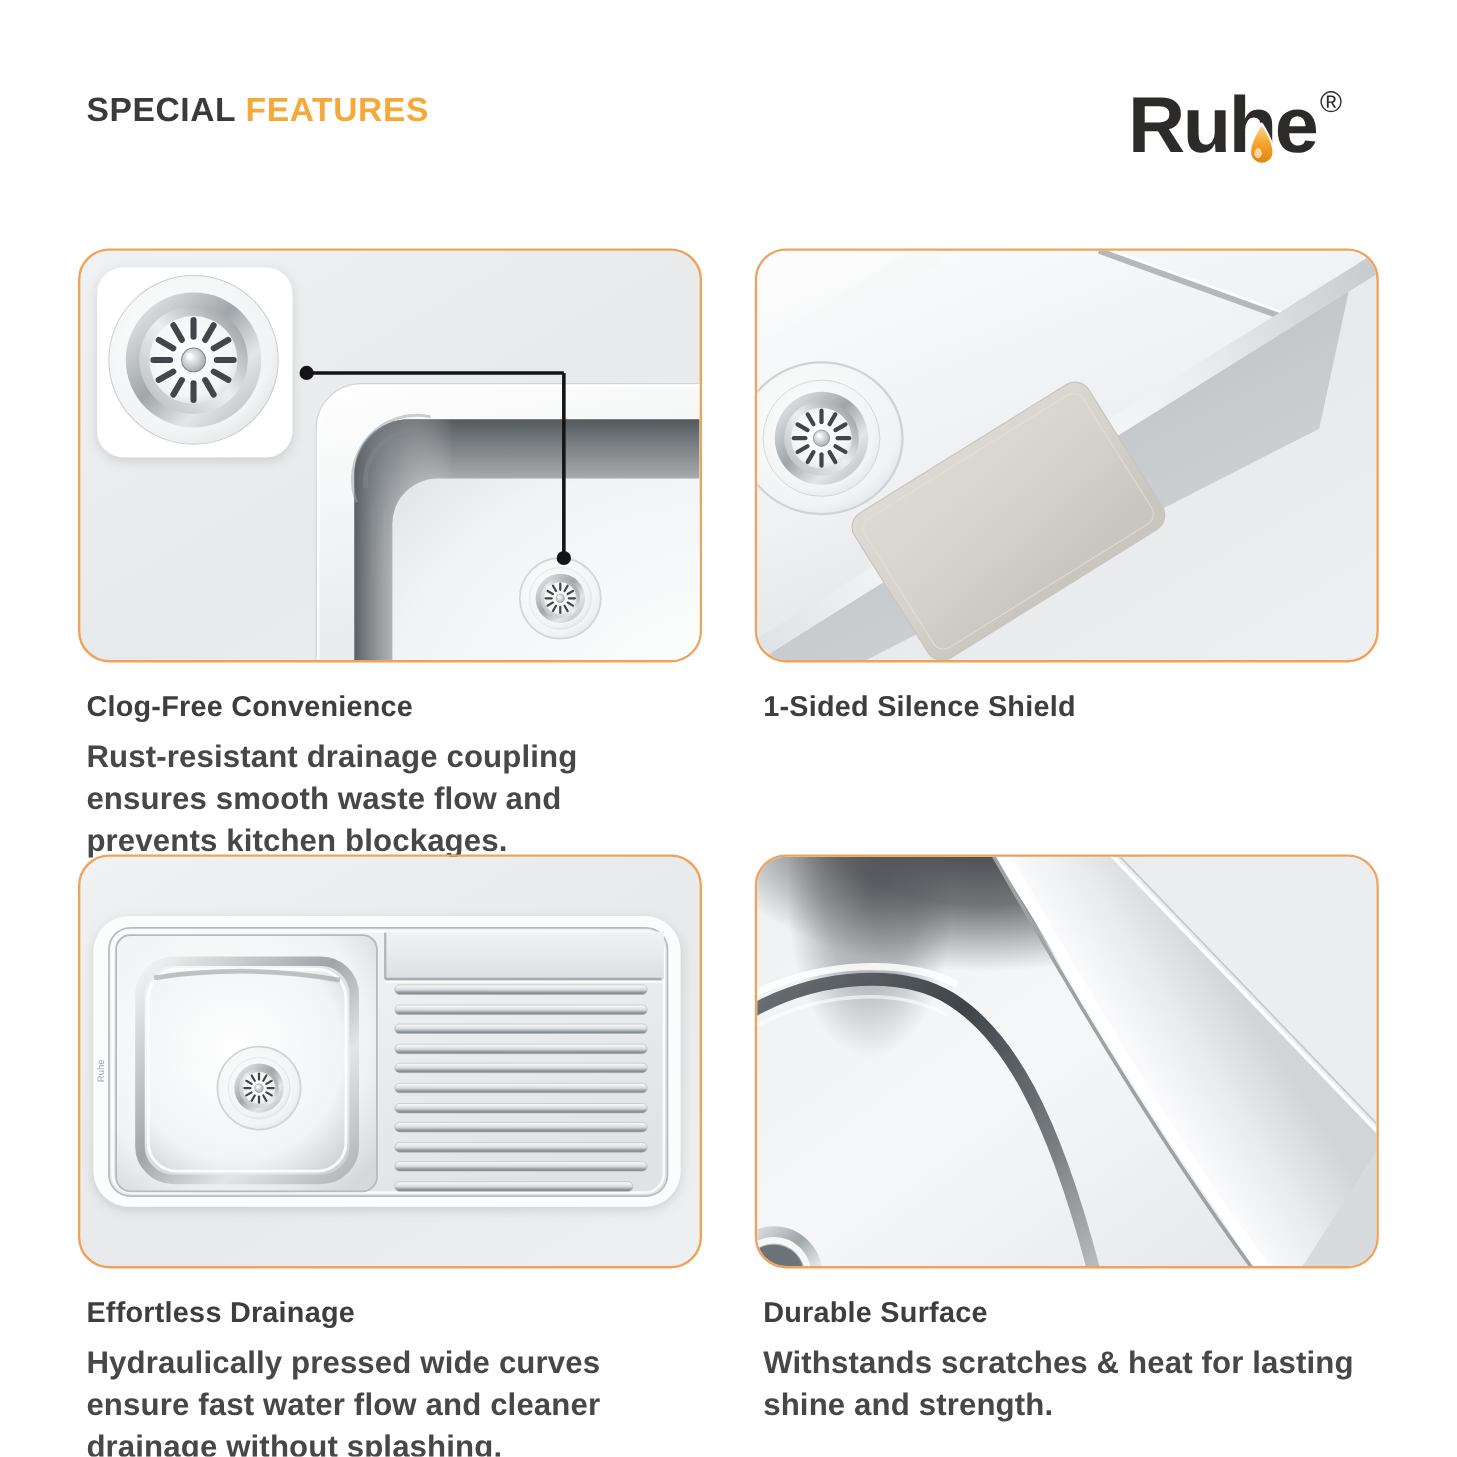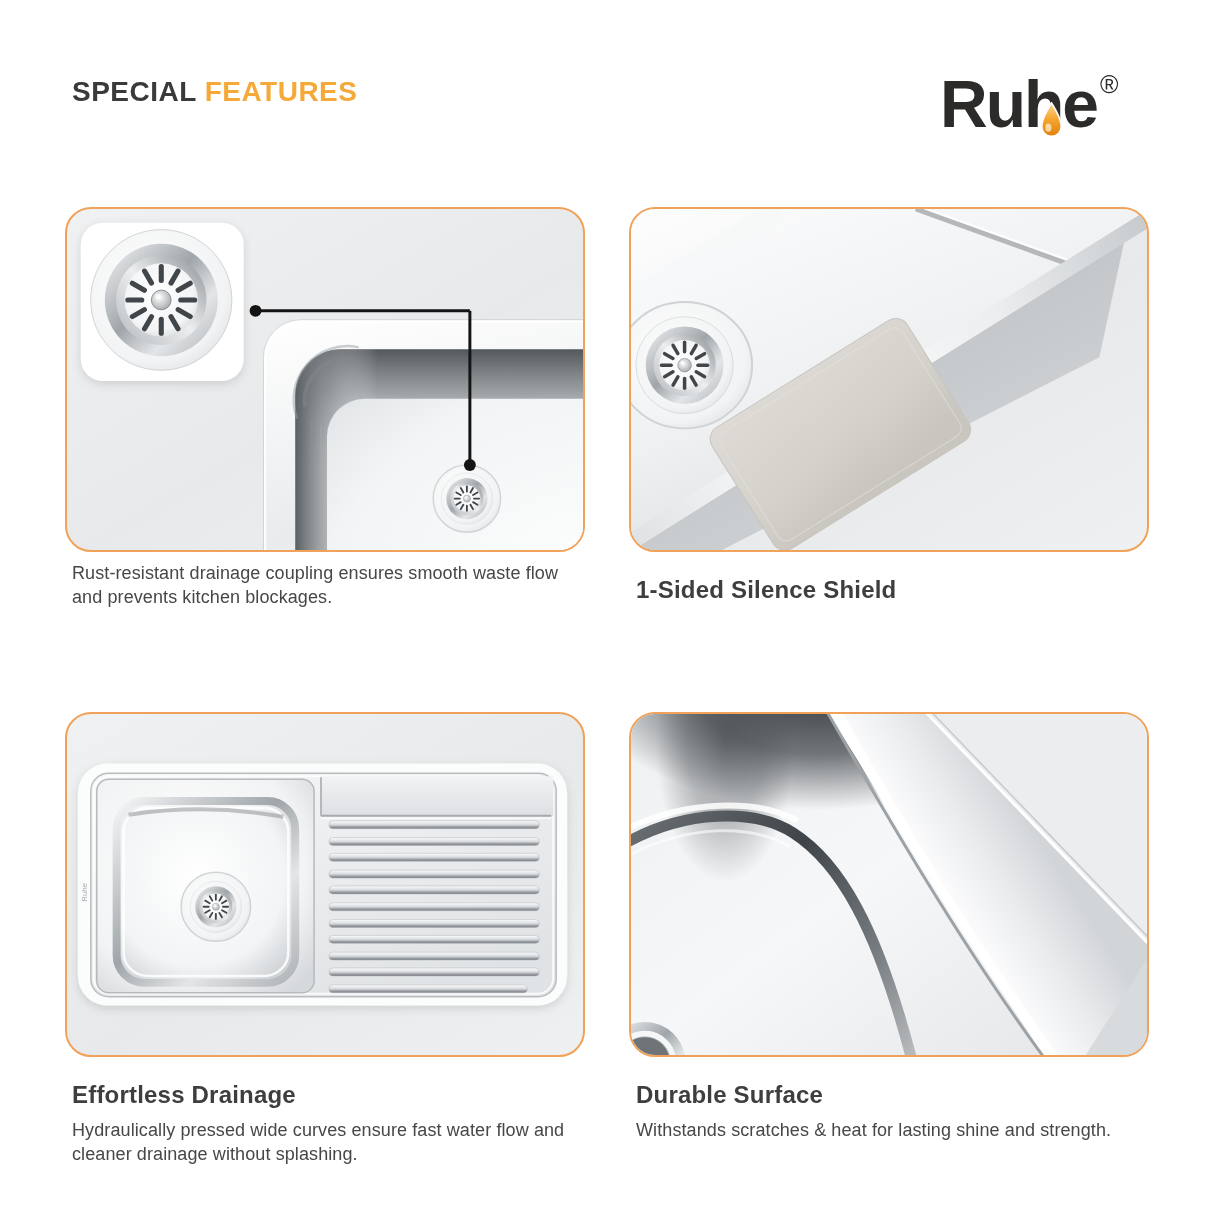--- a/index.html
+++ b/index.html
@@ -14,21 +14,21 @@
   .logo .reg{font-size:25px;font-weight:400;color:#2d2b2a;position:relative;top:-34px;left:3px;letter-spacing:0;}
   .logo .drop{position:absolute;left:99px;top:31px;width:25px;height:37px;}
   
   .features{position:absolute;left:65px;top:207px;width:1084px;display:grid;
             grid-template-columns:520px 520px;column-gap:44px;grid-template-rows:505px auto;}
   .feature-cell{width:520px;}
   .card{position:relative;width:516px;height:341px;border:2px solid #f1a259;border-radius:26px;
         overflow:hidden;background:linear-gradient(150deg,#f0f1f2 0%,#e8e9eb 55%,#eff0f1 100%);}
   .card-art{position:absolute;left:0;top:0;width:100%;height:100%;display:block;}
   .feature-title{margin:24px 0 0 7px;font-size:24px;font-weight:700;color:#3e3e3e;letter-spacing:.2px;}
-  .feature-desc{margin:9px 0 0 7px;max-width:512px;font-size:18px;font-weight:400;color:#474747;
+  .feature-desc{margin:9px 0 0 7px;max-width:512px;font-size:26px;font-weight:700;color:#474747;
                 line-height:1.34;letter-spacing:.1px;}
 </style>
 </head>
 <body>
 
 <svg width="0" height="0" style="position:absolute" aria-hidden="true">
   <defs>
     <linearGradient id="gSteel" x1="0" y1="0" x2="0.25" y2="1">
       <stop offset="0" stop-color="#ffffff"></stop>
         <stop offset=".5" stop-color="#e9ebed"></stop>
@@ -212,20 +212,21 @@
           <use href="#strainer" xlink:href="#strainer" x="21" y="18" width="148" height="148"></use>
 
           <g stroke="#141414" stroke-width="3" fill="#141414">
             <line x1="190" y1="103" x2="406" y2="103"></line>
             <line x1="406" y1="103" x2="406" y2="259"></line>
             <circle cx="190" cy="103" r="6" stroke="none"></circle>
             <circle cx="406" cy="259" r="6" stroke="none"></circle>
           </g>
         </svg>
       </div>
+      <div class="feature-title">Clog-Free Convenience</div>
       <div class="feature-desc">Rust-resistant drainage coupling ensures smooth waste flow and prevents kitchen blockages.</div>
     </div>
 
     <div class="feature-cell">
       <div class="card">
         <svg class="card-art" viewBox="0 0 520 345" preserveAspectRatio="none">
 
           <g>
             <polygon points="0,0 520,0 520,6 0,336" fill="url(#gSurf)"></polygon>
             <line x1="150" y1="0" x2="-10" y2="100" stroke="#f6f8f9" stroke-width="22" opacity=".6"></line>

